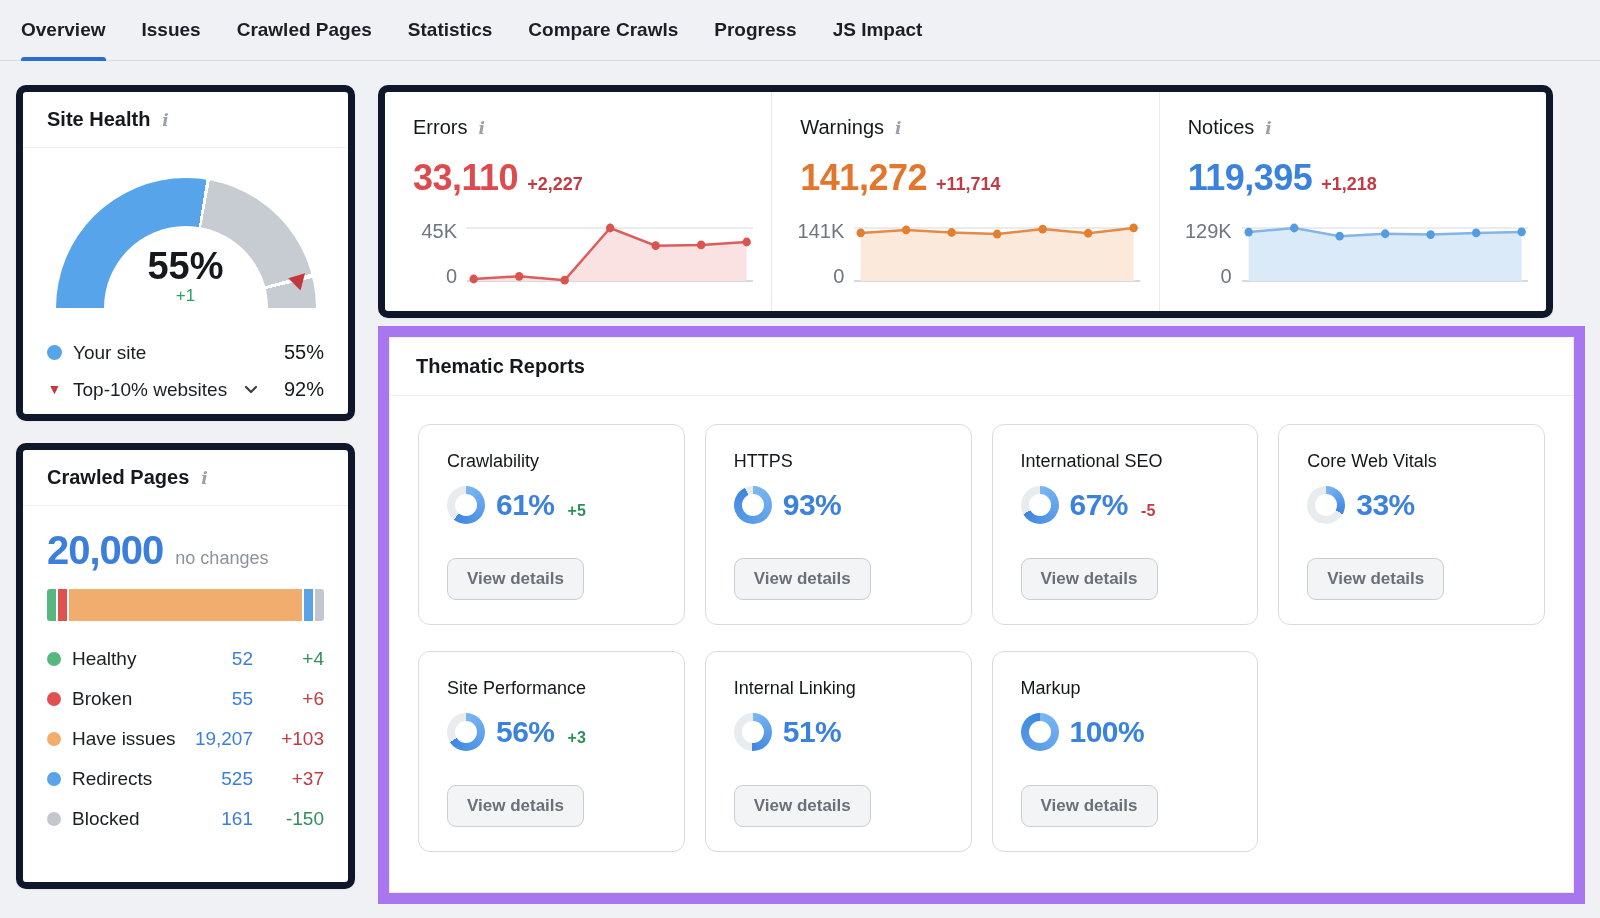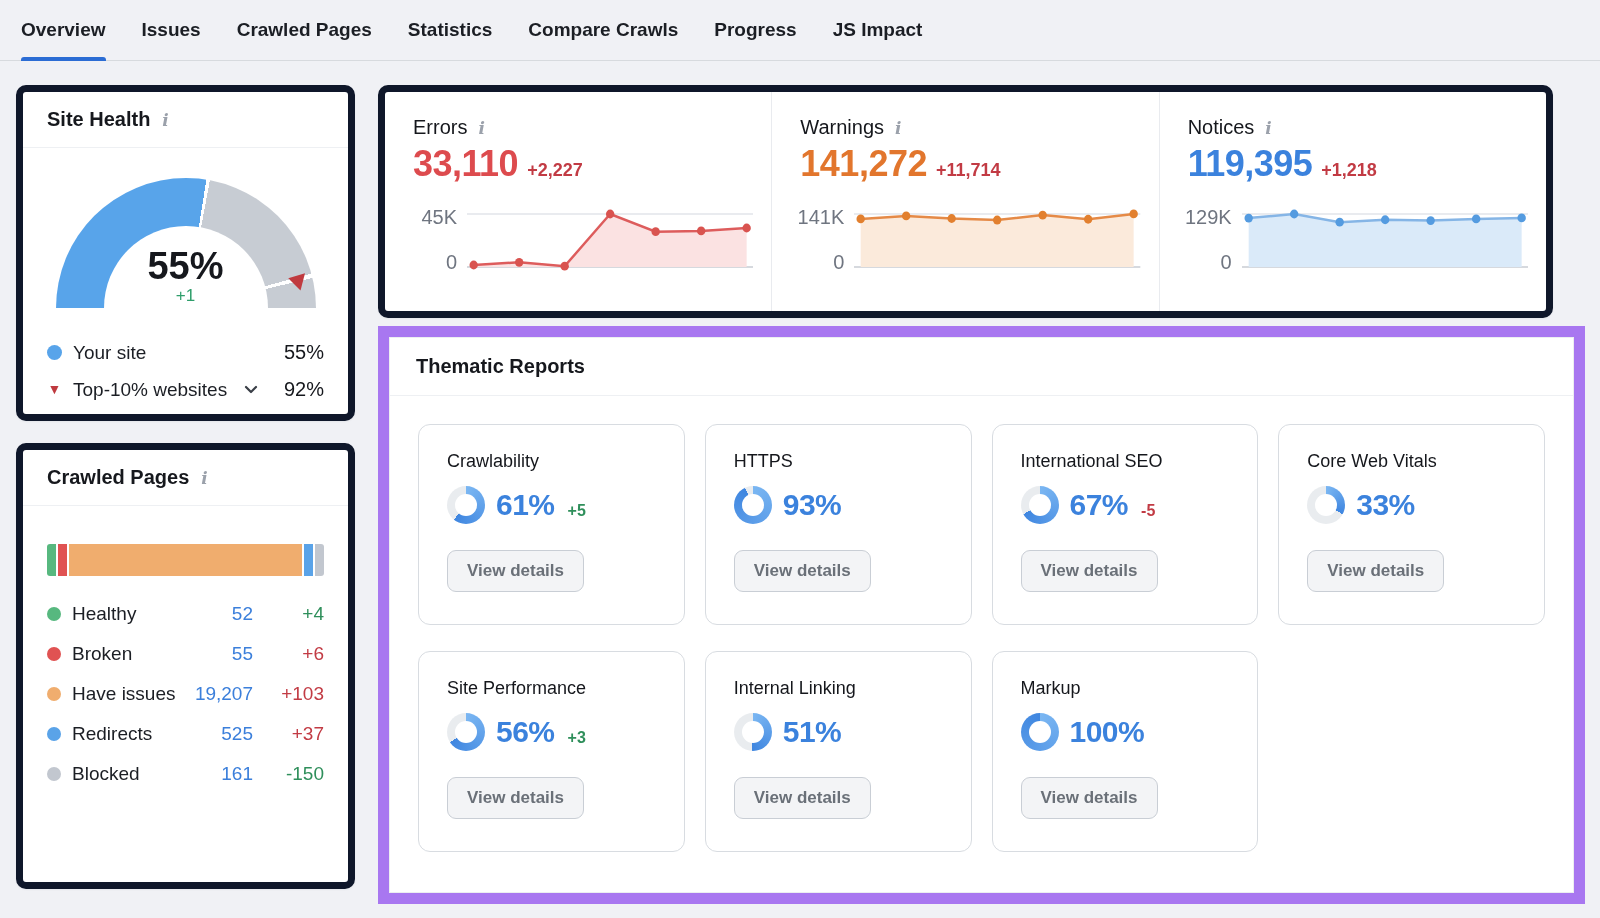--- a/index.html
+++ b/index.html
@@ -48,36 +48,36 @@
   .cp-val { margin-left:auto; color:#3b7fdb; }
   .cp-delta { width:60px; text-align:right; }
   .delta-green, .tone-green { color:#2f8f5b !important; }
   .delta-red, .tone-red { color:#c23b44 !important; }
 
   
   .kpi-card { position:absolute; left:378px; top:85px; width:1175px; height:233px; display:flex; }
   .kpi-sec { flex:1 1 0; padding:24px 18px 20px 28px; min-width:0; }
   .kpi-sec + .kpi-sec { border-left:1px solid #e9ebef; }
   .kpi-title-row { display:flex; align-items:center; gap:9px; font-size:20px; color:#15171c; }
-  .kpi-num-row { display:flex; align-items:baseline; gap:9px; margin-top:4px; }
+  .kpi-num-row { display:flex; align-items:baseline; gap:9px; margin-top:18px; }
   .kpi-value { font-size:36px; font-weight:700; letter-spacing:-0.5px; }
   .kpi-delta { font-size:18px; font-weight:600; color:#c23b44; }
   .spark { display:flex; gap:10px; margin-top:20px; }
   .axis { position:relative; width:44px; height:72px; flex:none; }
   .axis span { position:absolute; right:0; font-size:20px; color:#6f7580; }
   .axis .ax-top { top:1px; } .axis .ax-bot { bottom:3px; }
   .spark svg { width:100%; height:72px; min-width:0; }
 
   
   .thematic-wrap { position:absolute; left:378px; top:326px; width:1207px; height:578px; border:11px solid #a877f0; background:#0f766e; }
   .thematic-card { width:100%; height:100%; background:#fff; border:1px solid #eceef1; display:flex; flex-direction:column; }
   .th-header { display:flex; align-items:center; padding:17px 26px; border-bottom:1px solid #eef0f3; }
   .th-title { font-size:20px; font-weight:700; }
   .th-grid { padding:28px 28px 0; display:grid; grid-template-columns:repeat(4,1fr); grid-template-rows:201px 201px; gap:26px 20px; }
-  .t-card { border:1px solid #d8dce1; border-radius:12px; padding:26px 28px 32px; display:flex; flex-direction:column; }
+  .t-card { border:1px solid #d8dce1; border-radius:12px; padding:26px 28px 24px; display:flex; flex-direction:column; }
   .t-title { font-size:18px; color:#15171c; }
   .t-score { display:flex; align-items:center; gap:11px; margin-top:14px; }
   .ring { width:38px; height:38px; border-radius:50%; position:relative; flex:none; }
   .ring::after { content:""; position:absolute; left:8px; top:8px; width:22px; height:22px; border-radius:50%; background:#fff; }
   .t-pct { font-size:30px; font-weight:700; color:#3b82dd; letter-spacing:-0.5px; }
   .t-delta { font-size:16px; font-weight:600; margin-left:2px; align-self:flex-end; padding-bottom:4px; }
   .t-btn { margin-top:auto; align-self:flex-start; font-family:inherit; font-size:17px; font-weight:600; color:#6a7078; background:#f3f4f6; border:1px solid #c9ced5; border-radius:9px; padding:10px 19px; cursor:pointer; }
 </style>
 </head>
 <body>
@@ -128,20 +128,24 @@
         </div>
       </div>
     </section>
 
     <section class="card crawled">
       <div class="card-header">
         <span class="card-title">Crawled Pages</span>
         <span class="info-i">i</span>
       </div>
       <div class="cp-body">
+        <div class="cp-total-row">
+          <span class="cp-total">20,000</span>
+          <span class="cp-note">no changes</span>
+        </div>
         <div class="cp-bar">
           <div class="seg" style="flex-grow: 52; background: rgb(87, 184, 127);"></div>
           <div class="seg" style="flex-grow: 55; background: rgb(224, 82, 82);"></div>
           <div class="seg" style="flex-grow: 19207; background: rgb(240, 173, 110);"></div>
           <div class="seg" style="flex-grow: 525; background: rgb(90, 163, 232);"></div>
           <div class="seg" style="flex-grow: 161; background: rgb(194, 199, 207);"></div>
         </div>
         <div class="cp-list">
           <div class="cp-row">
             <span class="cp-dot" style="background: rgb(87, 184, 127);"></span>

